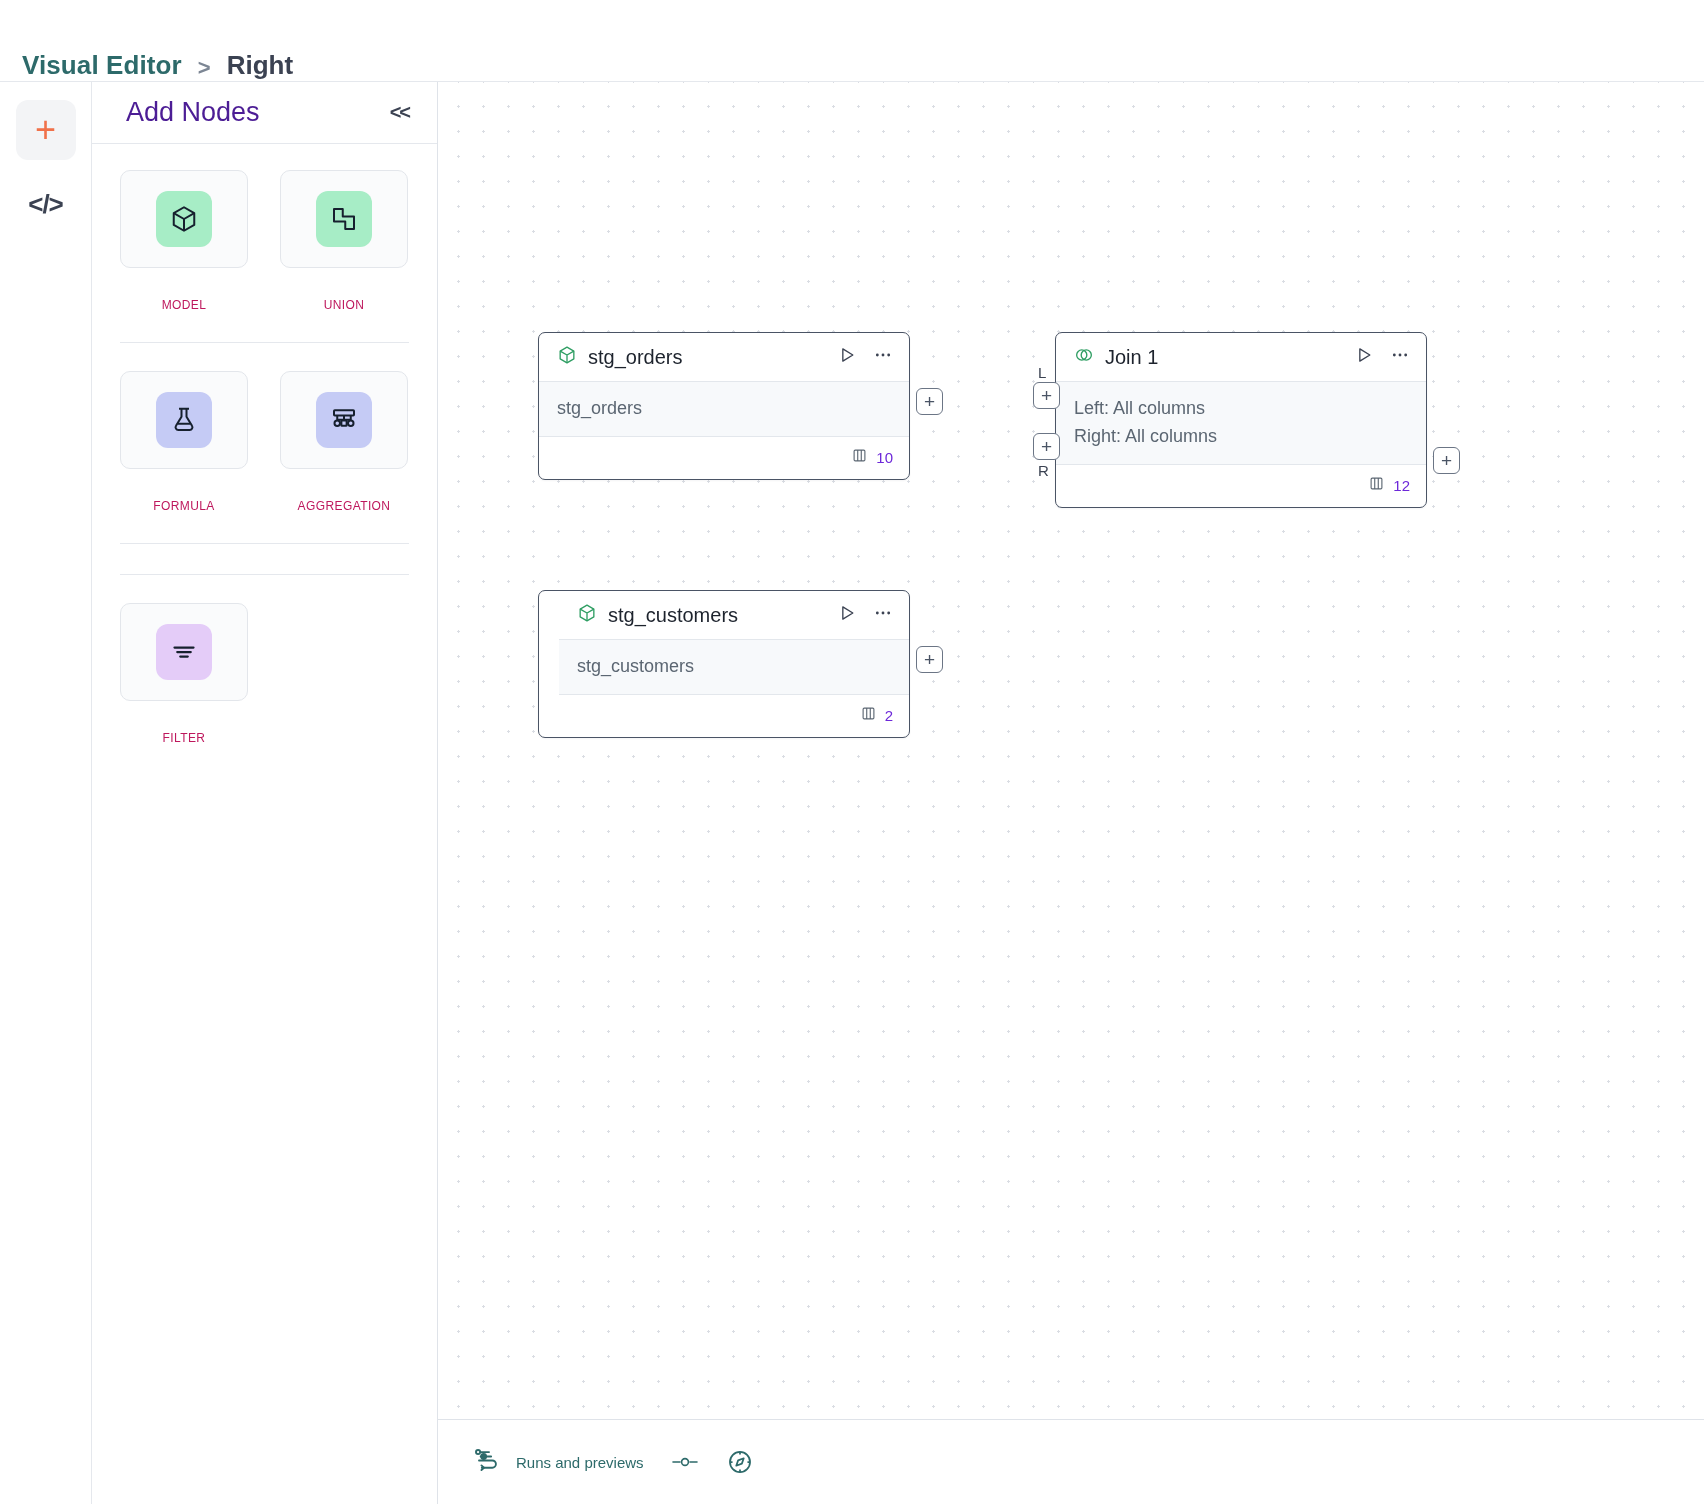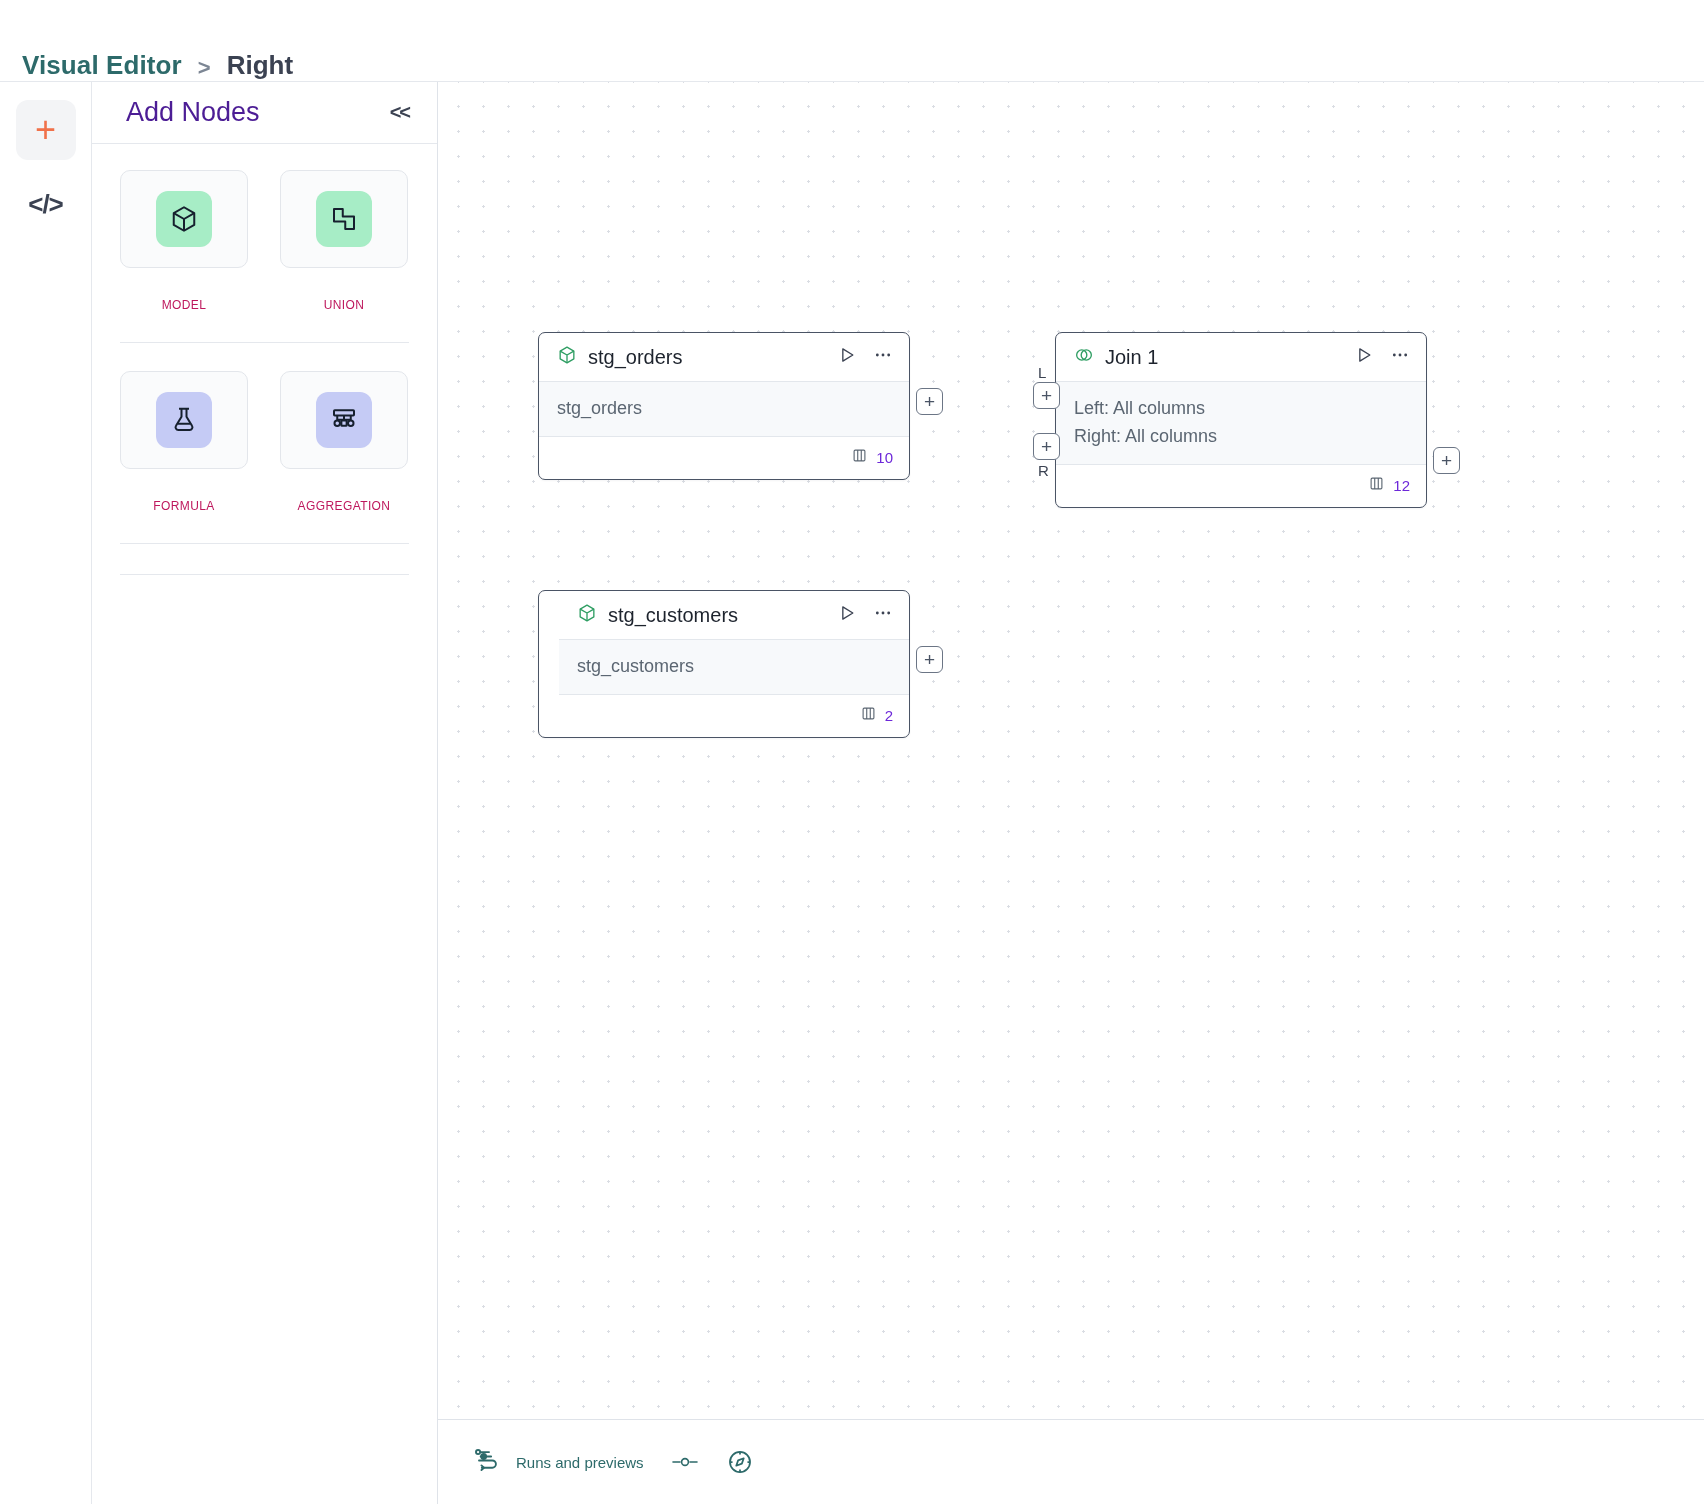--- a/index.html
+++ b/index.html
@@ -266,20 +266,32 @@
           </div>
           <div class="node-label">AGGREGATION</div>
         </div>
       </div>
 
       <div class="divider"></div>
 
 
       <div class="divider"></div>
 
+      <div class="node-grid">
+        <div class="node-cell">
+          <div class="node-tile">
+            <div class="node-swatch sw-lilac">
+              <svg width="30" height="30" viewBox="0 0 24 24" fill="none" stroke="#16202e" stroke-width="1.8" stroke-linecap="round">
+                <path d="M4.4 8.4h15.2M6.6 12h10.8M9 15.6h6"></path>
+              </svg>
+            </div>
+          </div>
+          <div class="node-label">FILTER</div>
+        </div>
+      </div>
 
     </div>
   </div>
 
   <div class="canvas-wrap">
     <div class="canvas">
 
       <svg class="edges">
         <path d="M 505 330 C 545 330 555 320 595 320" stroke="#b9bfc8" stroke-width="1.6" fill="none"></path>
         <path d="M 505 590 C 555 590 552 430 595 365" stroke="#b9bfc8" stroke-width="1.6" fill="none"></path>

